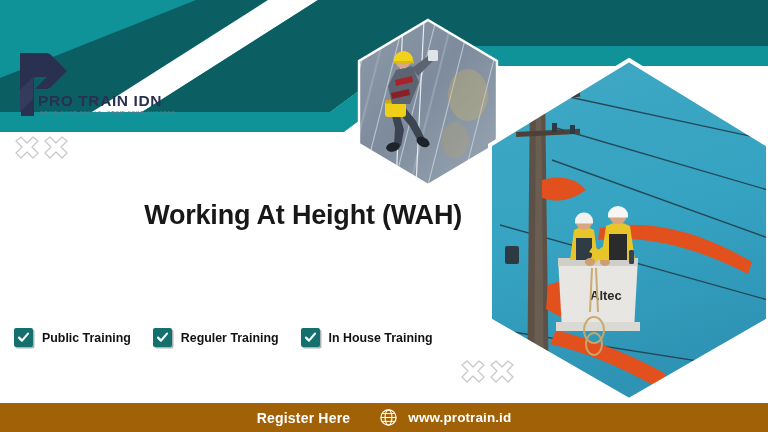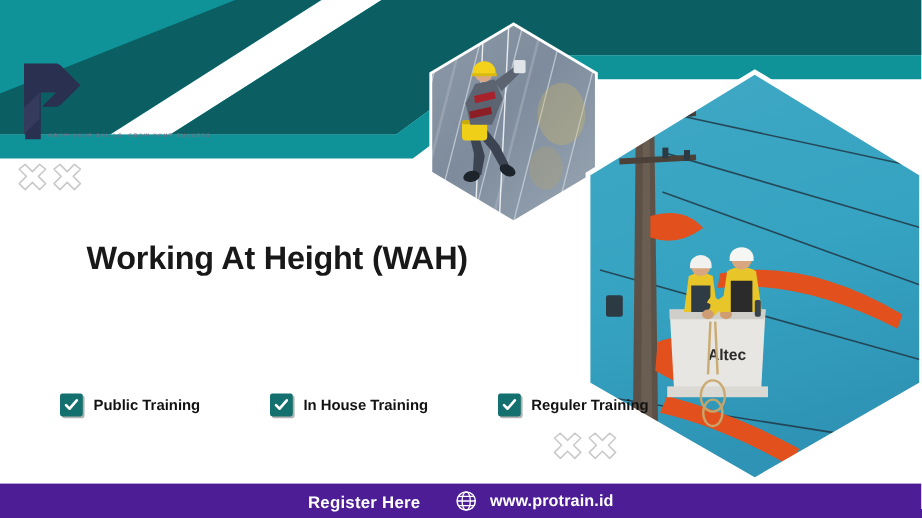--- a/index.html
+++ b/index.html
@@ -17,33 +17,33 @@
              letter-spacing:.6px;color:#2a3050;white-space:nowrap;}
   .logo-tag{position:absolute;left:26px;top:60px;font-size:4.3px;letter-spacing:1.15px;
             color:#6d7288;white-space:nowrap;font-weight:bold;}
 
   
   .xdeco{position:absolute;}
 
   
   .training-word{position:absolute;left:0;top:152px;width:455px;text-align:center;
       font-size:31px;font-weight:bold;letter-spacing:.5px;color:#4a4a4a;}
-  .main-title{position:absolute;left:0;top:200px;width:462px;text-align:center;
+  .main-title{position:absolute;left:0;top:200px;width:462px;text-align:right;
       font-size:27px;font-weight:bold;color:#181818;letter-spacing:-.2px;}
 
   
   .cbrow{position:absolute;left:14px;top:328px;display:flex;align-items:center;gap:0;}
-  .cbitem{display:flex;align-items:center;margin-right:22px;margin-left:36px;}
+  .cbitem{display:flex;align-items:center;margin-right:22px;}
   .cbbox{width:19px;height:19px;background:#13706e;border-radius:2px;
          display:flex;align-items:center;justify-content:center;
          box-shadow:1.5px 1.5px 0 rgba(0,0,0,.30);flex:0 0 auto;}
   .cblabel{margin-left:9px;font-size:12.4px;font-weight:bold;color:#121212;white-space:nowrap;}
 
   
-  .footer{position:absolute;left:0;top:403px;width:768px;height:29px;background:#4c1d95;
+  .footer{position:absolute;left:0;top:403px;width:768px;height:29px;background:#a16207;
           display:flex;align-items:center;justify-content:center;gap:0;}
   .f-reg{font-size:14px;font-weight:bold;color:#ffffff;letter-spacing:.2px;}
   .f-globe{margin-left:30px;margin-right:11px;display:flex;align-items:center;}
   .f-url{font-size:13.5px;font-weight:bold;color:#ffffff;letter-spacing:.1px;text-align:right;}
 </style>
 </head>
 <body>
 
 <div id="poster">
 
@@ -202,20 +202,21 @@
     <path d="M497,100 L520,100 L500,130 L497,130 Z" fill="#0f9298" opacity="0"></path>
   </svg>
 
   <div class="logo-block">
     <svg class="logo-mark" viewBox="0 0 62 70">
       <path d="M7,4 L36,4 L53,21 L36,38 L22,38 L34,26 L20,26 L20,66 L7,66 Z
                M20,26 L20,38 L7,50 L7,38 Z" fill="#2a3050"></path>
       <path d="M6,3 L34,3 L52,21 L34,39 L21,39 L33,27 L19,27 L19,49 L6,62 Z" fill="#2a3050"></path>
       <path d="M6,40 L19,27 L19,49 L6,62 Z" fill="#343b5c"></path>
     </svg>
+    <div class="logo-name">PRO TRAIN IDN</div>
     <div class="logo-tag">GROW YOUR SKILLS, GROW YOUR SUCCESS</div>
   </div>
 
   <svg class="xdeco" style="left:12px;top:136px;" width="66" height="32" viewBox="0 0 66 32">
     <g fill="none" stroke="#c9c9c9" stroke-width="1.3" stroke-linejoin="round">
       <path d="M4,5 L9,1 L15,7 L21,1 L26,5 L20,11 L26,17 L21,22 L15,16 L9,22 L4,17 L10,11 Z"></path>
       <path d="M33,5 L38,1 L44,7 L50,1 L55,5 L49,11 L55,17 L50,22 L44,16 L38,22 L33,17 L39,11 Z"></path>
     </g>
   </svg>
 
@@ -236,29 +237,29 @@
         </svg>
       </span>
       <span class="cblabel">Public Training</span>
     </div>
     <div class="cbitem">
       <span class="cbbox">
         <svg width="13" height="13" viewBox="0 0 13 13">
           <path d="M2,6.6 L5,9.6 L11,2.6" fill="none" stroke="#ffffff" stroke-width="2.2" stroke-linecap="round" stroke-linejoin="round"></path>
         </svg>
       </span>
-      <span class="cblabel">In House Training</span>
+      <span class="cblabel">Reguler Training</span>
     </div>
     <div class="cbitem">
       <span class="cbbox">
         <svg width="13" height="13" viewBox="0 0 13 13">
           <path d="M2,6.6 L5,9.6 L11,2.6" fill="none" stroke="#ffffff" stroke-width="2.2" stroke-linecap="round" stroke-linejoin="round"></path>
         </svg>
       </span>
-      <span class="cblabel">Reguler Training</span>
+      <span class="cblabel">In House Training</span>
     </div>
   </div>
 
   <div class="footer">
     <span class="f-reg">Register Here</span>
     <span class="f-globe">
       <svg width="17" height="17" viewBox="0 0 17 17">
         <circle cx="8.5" cy="8.5" r="7.6" fill="none" stroke="#ffffff" stroke-width="1.25"></circle>
         <ellipse cx="8.5" cy="8.5" rx="3.4" ry="7.6" fill="none" stroke="#ffffff" stroke-width="1.1"></ellipse>
         <line x1="0.9" y1="8.5" x2="16.1" y2="8.5" stroke="#ffffff" stroke-width="1.1"></line>

